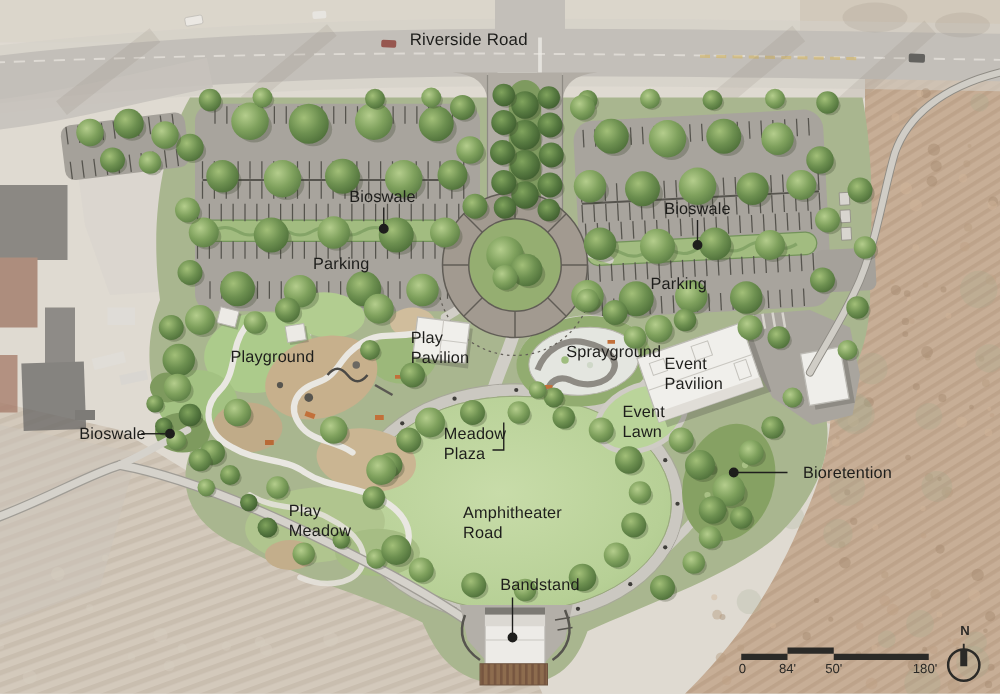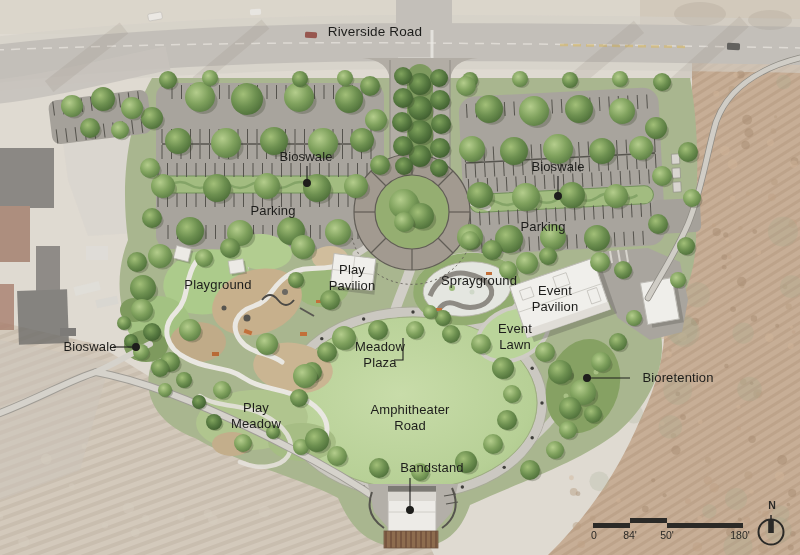--- a/index.html
+++ b/index.html
@@ -1,21 +1,21 @@
 <!DOCTYPE html>
 <html><head>
 <meta charset="utf-8">
 <style>
   html,body{margin:0;padding:0;background:#efece6;}
   .stage{position:relative;width:800px;height:555px;overflow:hidden;
          font-family:"Liberation Sans",sans-serif;background:#d9d4ca;}
   .stage svg{position:absolute;left:0;top:0;}
   .labels{position:absolute;left:0;top:0;width:800px;height:555px;pointer-events:none;}
   .lbl{position:absolute;transform:translate(-50%,-50%);
-       font-size:13px;line-height:1.2;color:#1d1d1b;text-align:center;
+       font-size:13px;line-height:1.2;color:#1d1d1b;
        white-space:pre-line;letter-spacing:.15px;}
   .scalebar{position:absolute;left:588px;top:514px;width:170px;height:34px;color:#2b2a27;}
   .scalebar .seg{position:absolute;height:5px;background:#2b2a27;}
   .scalebar .tick{position:absolute;top:15px;font-size:10.5px;transform:translateX(-50%);}
   .north{position:absolute;left:750px;top:501px;width:44px;height:50px;color:#2b2a27;}
   .north .n{position:absolute;left:50%;top:-2px;transform:translateX(-50%);font-size:10.5px;font-weight:bold;}
   .north svg{position:absolute;left:0;top:8px;}
 </style>
 </head>
 <body>
@@ -1038,21 +1038,21 @@
 </svg>
 
 <div class="labels">
   <div class="lbl" style="left:375px;top:32px;font-size:13.5px">Riverside Road</div>
   <div class="lbl" style="left:306px;top:157px">Bioswale</div>
   <div class="lbl" style="left:273px;top:211px">Parking</div>
   <div class="lbl" style="left:558px;top:167px">Bioswale</div>
   <div class="lbl" style="left:543px;top:227px">Parking</div>
   <div class="lbl" style="left:352px;top:278px">Play
 Pavilion</div>
-  <div class="lbl" style="left:479px;top:281px">Sprayground</div>
+  <div class="lbl" style="left:491px;top:281px">Sprayground</div>
   <div class="lbl" style="left:555px;top:299px">Event
 Pavilion</div>
   <div class="lbl" style="left:218px;top:285px">Playground</div>
   <div class="lbl" style="left:515px;top:337px">Event
 Lawn</div>
   <div class="lbl" style="left:90px;top:347px">Bioswale</div>
   <div class="lbl" style="left:380px;top:355px">Meadow
 Plaza</div>
   <div class="lbl" style="left:678px;top:378px">Bioretention</div>
   <div class="lbl" style="left:256px;top:416px">Play

